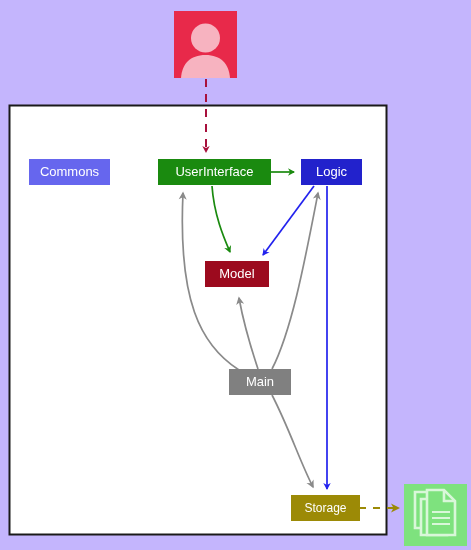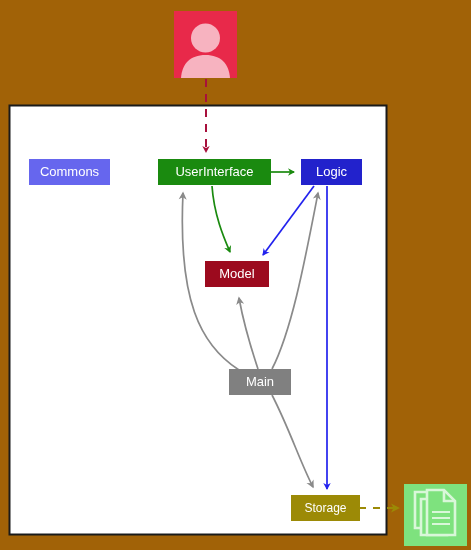--- a/index.html
+++ b/index.html
@@ -1,18 +1,18 @@
 <!DOCTYPE html>
 <html><head>
 <meta charset="utf-8">
 <style>
   html,body{margin:0;padding:0;background:#ffffff;}
   body{width:471px;height:550px;overflow:hidden;
        font-family:"Liberation Sans","DejaVu Sans",sans-serif;}
-  #diagram-root{position:relative;width:471px;height:550px;background:#a16207;}
+  #diagram-root{position:relative;width:471px;height:550px;background:#c4b5fd;}
   svg{display:block;}
   .node-label{font-family:"Liberation Sans","DejaVu Sans",sans-serif;
               font-size:13px;fill:#ffffff;dominant-baseline:middle;text-anchor:middle;}
   .node-label.small{font-size:12px;}
 </style>
 </head>
 <body>
 
 <div id="diagram-root">
 <svg width="471" height="550" viewBox="0 0 471 550" xmlns="http://www.w3.org/2000/svg">

